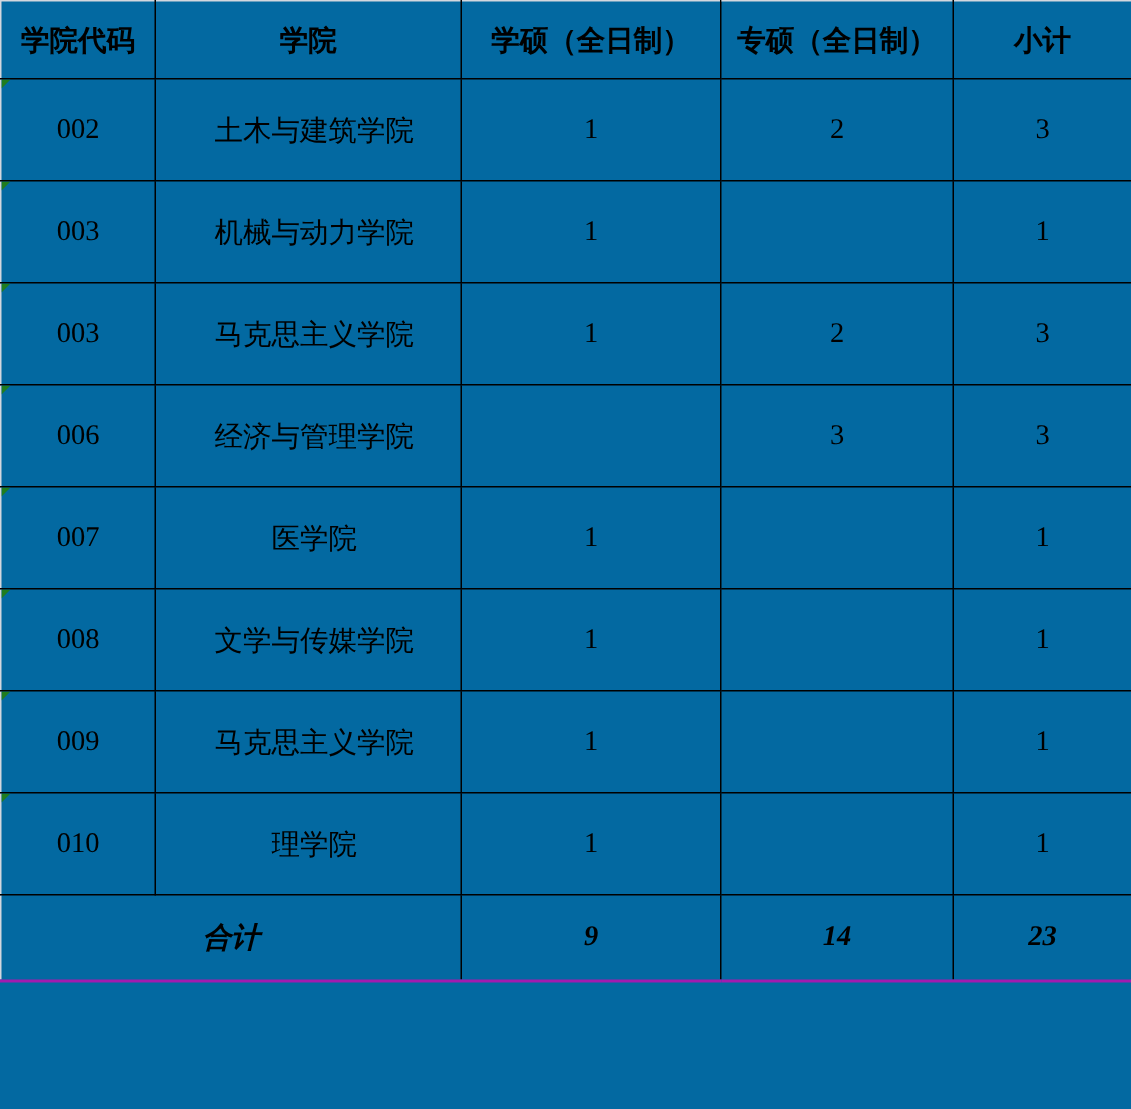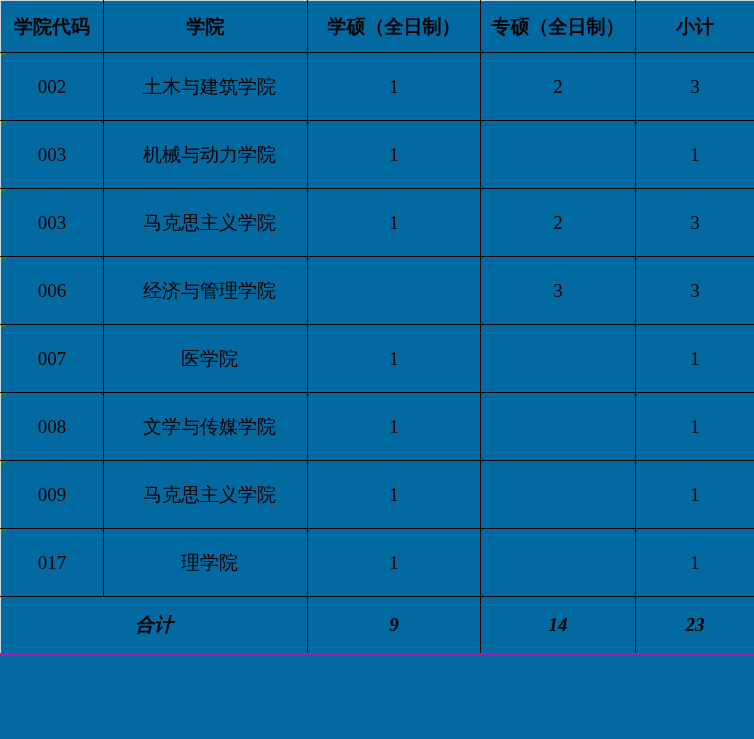--- a/index.html
+++ b/index.html
@@ -131,21 +131,21 @@
 
     <tr class="data-row">
       <td class="code-cell edge-left"><span class="err-tri"></span><span>009</span></td>
       <td class="college-cell">马克思主义学院</td>
       <td>1</td>
       <td></td>
       <td class="subtotal-cell">1</td>
     </tr>
 
     <tr class="data-row">
-      <td class="code-cell edge-left"><span class="err-tri"></span><span>017</span></td>
+      <td class="code-cell edge-left"><span class="err-tri"></span><span>010</span></td>
       <td class="college-cell">理学院</td>
       <td>1</td>
       <td></td>
       <td class="subtotal-cell">1</td>
     </tr>
 
 
 
     <tr class="total-row">
       <td colspan="2" class="edge-left">合计</td>

